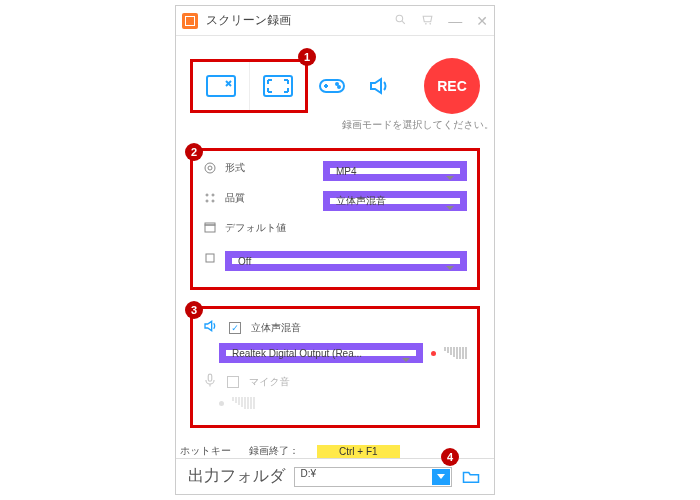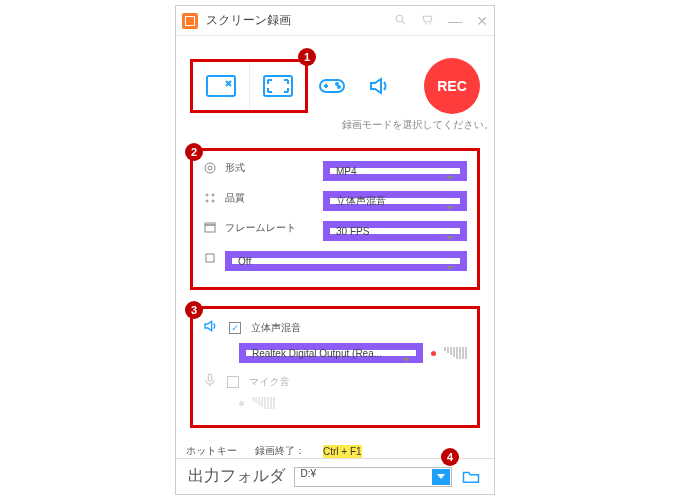--- a/index.html
+++ b/index.html
@@ -135,41 +135,41 @@
 }
 
 .audio-header { display:flex; align-items:center; gap:10px; margin-bottom:6px;}
 .audio-header .hicon { color:#1ea0ff; }
 .checkbox {
   width:12px; height:12px; border:1px solid #888;
   display:inline-flex; align-items:center; justify-content:center;
   font-size:9px; color:#1ea0ff;
 }
 .audio-label { font-size:10px; color:#555; }
-.audio-row { display:flex; align-items:center; gap:8px; margin-left:36px; margin-bottom:10px;}
+.audio-row { display:flex; align-items:center; gap:8px; margin-left:16px; margin-bottom:10px;}
 .audio-dd { width: 170px; }
 .vol-dot { width:5px;height:5px;background:#ff3c3c;border-radius:50%; }
 .vol-bars { display:flex; gap:1px; }
 .vol-bars span { width:2px; background:#ccc; }
 .vol-bars span:nth-child(1){height:4px}
 .vol-bars span:nth-child(2){height:6px}
 .vol-bars span:nth-child(3){height:8px}
 .vol-bars span:nth-child(4){height:10px}
 .vol-bars span:nth-child(5){height:12px}
 .vol-bars span:nth-child(6){height:12px}
 .vol-bars span:nth-child(7){height:12px}
 .vol-bars span:nth-child(8){height:12px}
 .disabled { opacity:.45; }
 
 .hotkey-row {
   display:flex; align-items:center; gap:18px;
-  margin: 10px 22px 0 10px;
+  margin: 10px 22px 0 4px;
   font-size:10px; color:#555;
 }
-.hotkey-val { background:#ffe94a; padding:1px 0; color:#333; }
+.hotkey-val { background:#ffe94a; padding:1px 22px; color:#333; }
 
 .output-bar {
   position:absolute;
   bottom:0; left:0; right:0;
   height:36px;
   border-top:1px solid #ddd;
   display:flex; align-items:center;
   padding:0 12px;
   gap:8px;
 }
@@ -295,24 +295,21 @@
         </div>
     </div>
 
     <div class="row">
       <span class="row-icon">
           <svg width="12" height="12" viewBox="0 0 12 12">
             <rect x="1" y="3" width="10" height="7"></rect>
             <rect x="1" y="1" width="10" height="2"></rect>
           </svg>
         </span>
-      <span class="row-label">フレームレート</span>
-      <div class="dropdown">
-          <span>30 FPS</span>
-        </div>
+      <span class="row-label">デフォルト値</span>
     </div>
 
     <div class="row">
       <span class="row-icon">
           <svg width="12" height="12" viewBox="0 0 12 12">
             <rect x="2" y="2" width="8" height="8"></rect>
           </svg>
         </span>
       <div class="dropdown">
           <span>Off</span>

